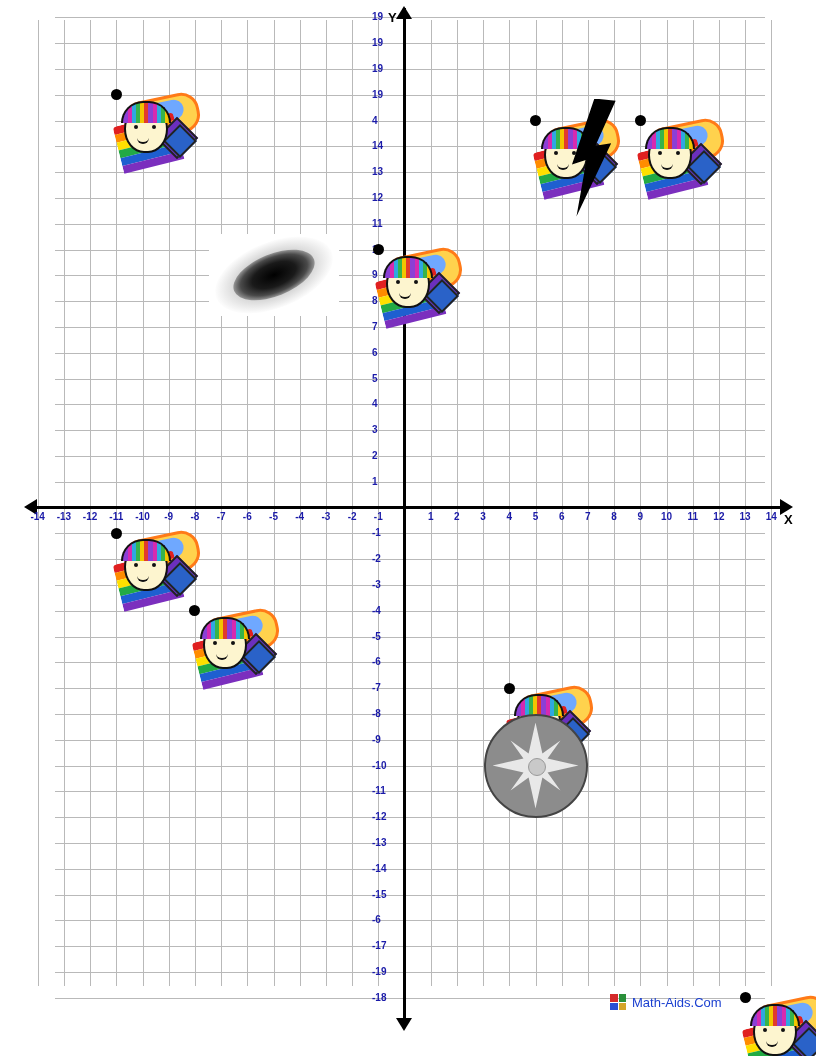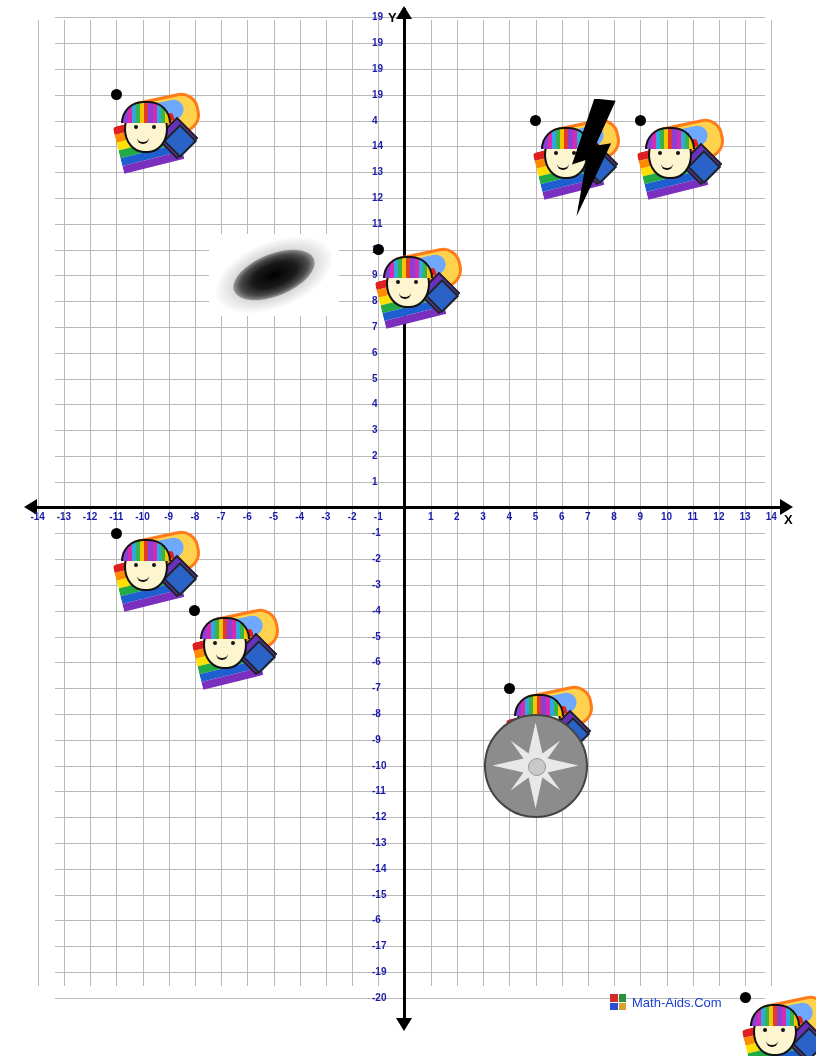--- a/index.html
+++ b/index.html
@@ -223,21 +223,21 @@
       <div class="tick yt" style="top: 733.7px;">-9</div>
       <div class="tick yt" style="top: 759.5px;">-10</div>
       <div class="tick yt" style="top: 785.3px;">-11</div>
       <div class="tick yt" style="top: 811.1px;">-12</div>
       <div class="tick yt" style="top: 836.9px;">-13</div>
       <div class="tick yt" style="top: 862.7px;">-14</div>
       <div class="tick yt" style="top: 888.5px;">-15</div>
       <div class="tick yt" style="top: 914.3px;">-6</div>
       <div class="tick yt" style="top: 940.1px;">-17</div>
       <div class="tick yt" style="top: 965.9px;">-19</div>
-      <div class="tick yt" style="top: 991.7px;">-20</div>
+      <div class="tick yt" style="top: 991.7px;">-18</div>
     </div>
 
   <div id="sprites">
       <div class="rg" style="left: 110.3px; top: 92.7px;">
         <div class="blob"></div>
         <div class="blob2"></div>
         <div class="rays">
           <i class="r1"></i>
           <i class="r2"></i>
           <i class="r3"></i>

